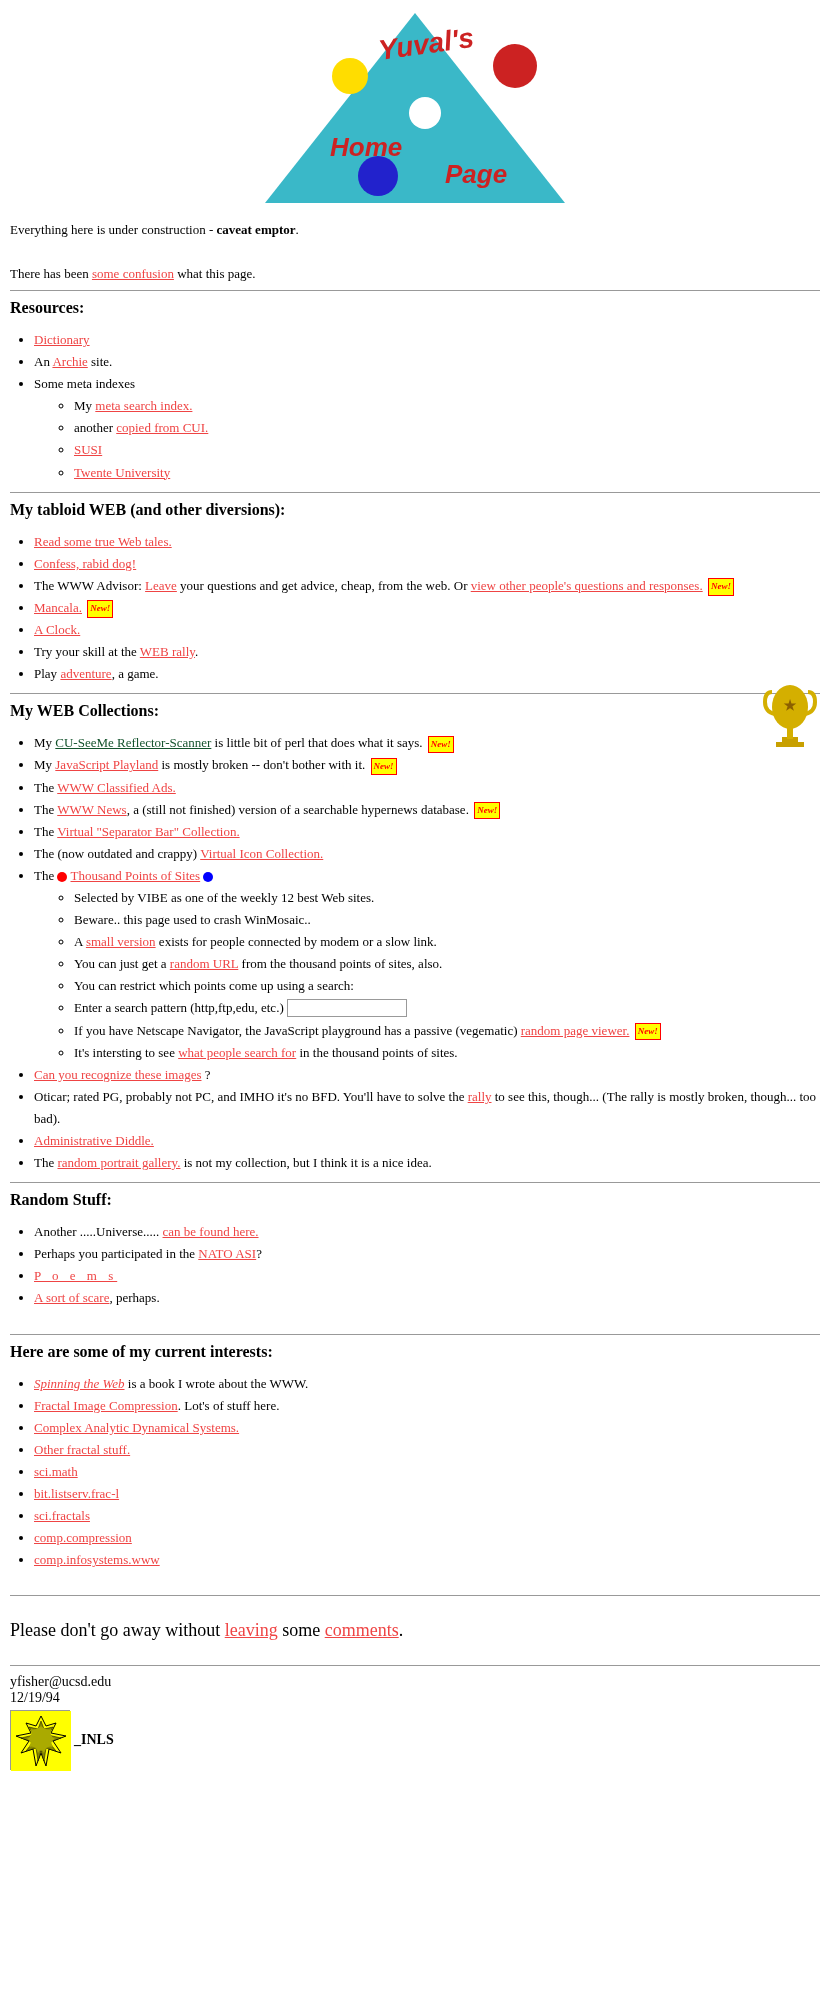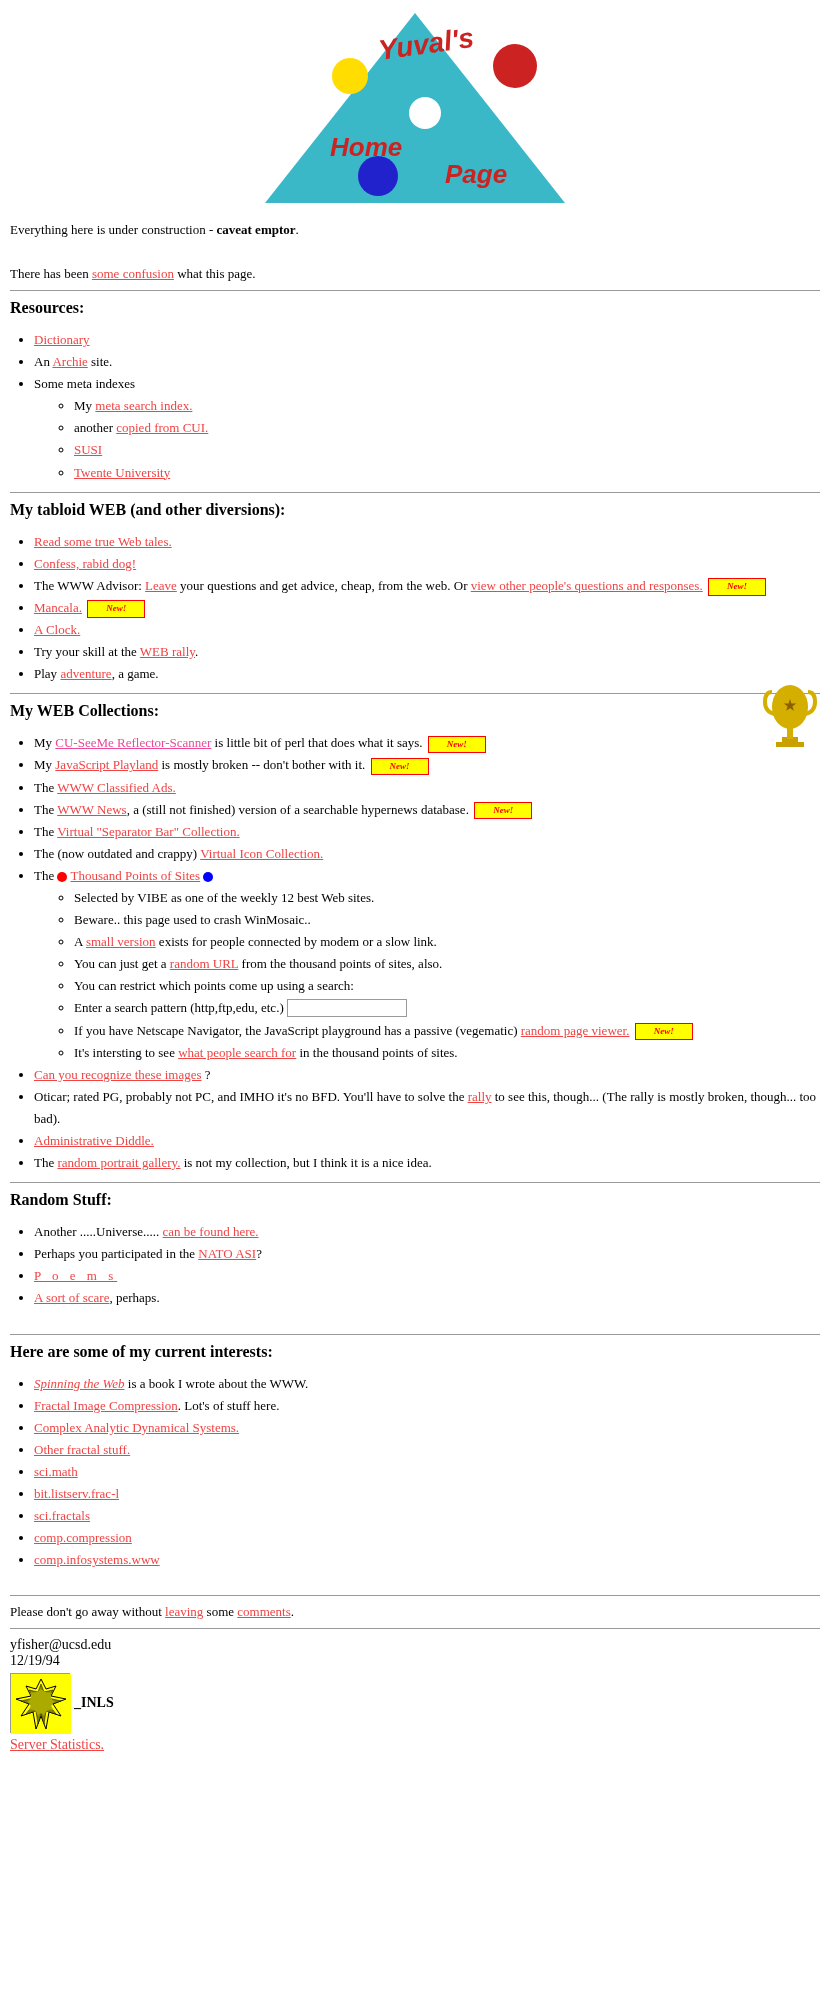--- a/index.html
+++ b/index.html
@@ -52,21 +52,21 @@
       font-size: 13px;
       line-height: 1.7;
     }
     .new-badge {
       display: inline-block;
       background: #ffff00;
       color: #ff0000;
       font-size: 9px;
       font-weight: bold;
       border: 1px solid #ff0000;
-      padding: 0 18px;
+      padding: 0 2px;
       margin-left: 2px;
       vertical-align: middle;
       font-style: italic;
     }
     .search-input {
       width: 120px;
       height: 18px;
       border: 1px solid #999;
       font-size: 12px;
     }
@@ -191,21 +191,21 @@
       <rect x="16" y="70" width="28" height="5" fill="#c8a000"></rect>
       <ellipse cx="30" cy="35" rx="18" ry="22" fill="#d4af00"></ellipse>
       <rect x="27" y="55" width="6" height="12" fill="#d4af00"></rect>
       <path d="M12,20 Q5,20 5,30 Q5,40 15,42" stroke="#d4af00" stroke-width="4" fill="none"></path>
       <path d="M48,20 Q55,20 55,30 Q55,40 45,42" stroke="#d4af00" stroke-width="4" fill="none"></path>
       <text x="30" y="38" text-anchor="middle" font-size="14" fill="#8b6000" font-weight="bold">★</text>
     </svg>
   </div>
 
   <ul class="top-level">
-    <li>My <a href="#" style="color:#ec4899;">CU-SeeMe Reflector-Scanner</a> is little bit of perl that does what it says. <span class="new-badge">New!</span></li>
+    <li>My <a href="#" style="color:#14532d;">CU-SeeMe Reflector-Scanner</a> is little bit of perl that does what it says. <span class="new-badge">New!</span></li>
     <li>My <a href="#">JavaScript Playland</a> is mostly broken -- don't bother with it. <span class="new-badge">New!</span></li>
     <li>The <a href="#">WWW Classified Ads.</a></li>
     <li>The <a href="#">WWW News</a>, a (still not finished) version of a searchable hypernews database. <span class="new-badge">New!</span></li>
     <li>The <a href="#">Virtual "Separator Bar" Collection.</a></li>
     <li>The (now outdated and crappy) <a href="#">Virtual Icon Collection.</a></li>
     <li>The <span class="red-dot"></span> <a href="#">Thousand Points of Sites</a> <span class="blue-dot"></span>
       <ul class="sub-level">
         <li>Selected by VIBE as one of the weekly 12 best Web sites.</li>
         <li>Beware.. this page used to crash WinMosaic..</li>
         <li>A <a href="#">small version</a> exists for people connected by modem or a slow link.</li>
@@ -248,21 +248,21 @@
   <li><a href="#">bit.listserv.frac-l</a></li>
   <li><a href="#">sci.fractals</a></li>
   <li><a href="#">comp.compression</a></li>
   <li><a href="#">comp.infosystems.www</a></li>
 </ul>
 
 <br>
 <hr>
 
 
-<p style="margin: 8px 0; font-size: 13px;">
+<p style="margin: 24px 0; font-size: 18px;">
   <span>Please don't go away without </span><a href="#">leaving</a><span> some </span><a href="#">comments</a><span>.</span>
 </p>
 
 <hr>
 
 
 <div class="footer-area">
   <div>yfisher@ucsd.edu</div>
   <div>12/19/94</div>
   <div style="display:flex; align-items:center; margin-top:4px;">
@@ -270,19 +270,16 @@
       <svg class="fractal-svg" viewBox="0 0 60 60">
         <rect width="60" height="60" fill="#ffff00"></rect>
 
         <path d="M30,5 L35,15 L45,12 L40,22 L55,25 L42,30 L50,42 L38,38 L35,55 L30,42 L25,55 L22,38 L10,42 L18,30 L5,25 L20,22 L15,12 L25,15 Z" fill="none" stroke="#000" stroke-width="1"></path>
         <path d="M30,10 L33,18 L42,16 L37,24 L50,27 L38,31 L45,40 L35,37 L33,50 L30,40 L27,50 L25,37 L15,40 L22,31 L10,27 L23,24 L18,16 L27,18 Z" fill="#888800" stroke="#000" stroke-width="0.5"></path>
         <path d="M30,15 Q35,20 40,18 Q38,25 44,28 Q38,30 42,36 Q35,34 33,42 Q30,36 27,42 Q25,34 18,36 Q22,30 16,28 Q22,25 20,18 Q25,20 30,15" fill="#aaaa00"></path>
       </svg>
     </div>
     <span style="margin-left:4px;font-weight:bold;">_INLS</span>
   </div>
-  <div style="margin-top:4px;">
-    <a href="#">Server Statistics.</a>
-  </div>
 </div>
 
 
 
 
 </body></html>

